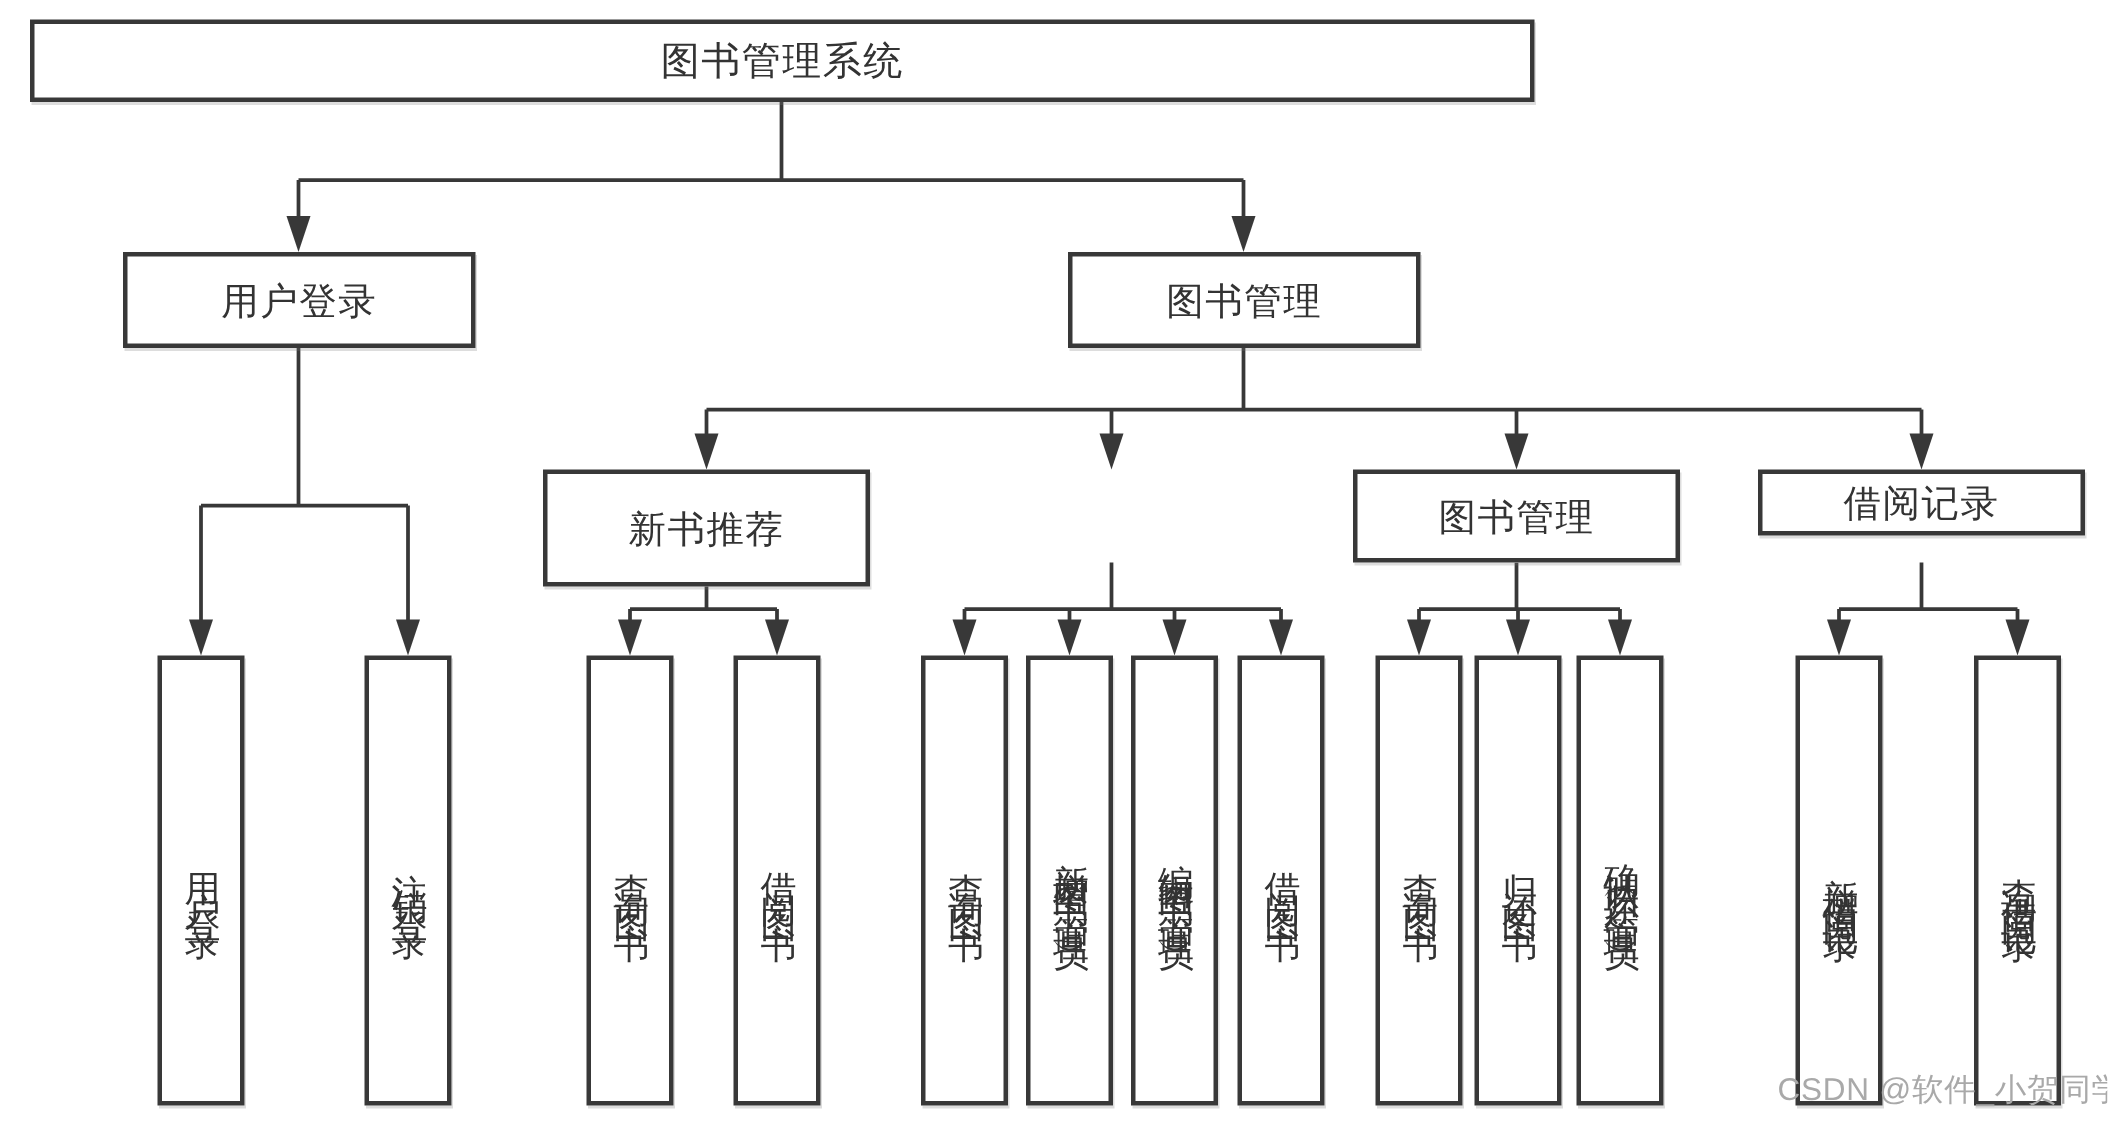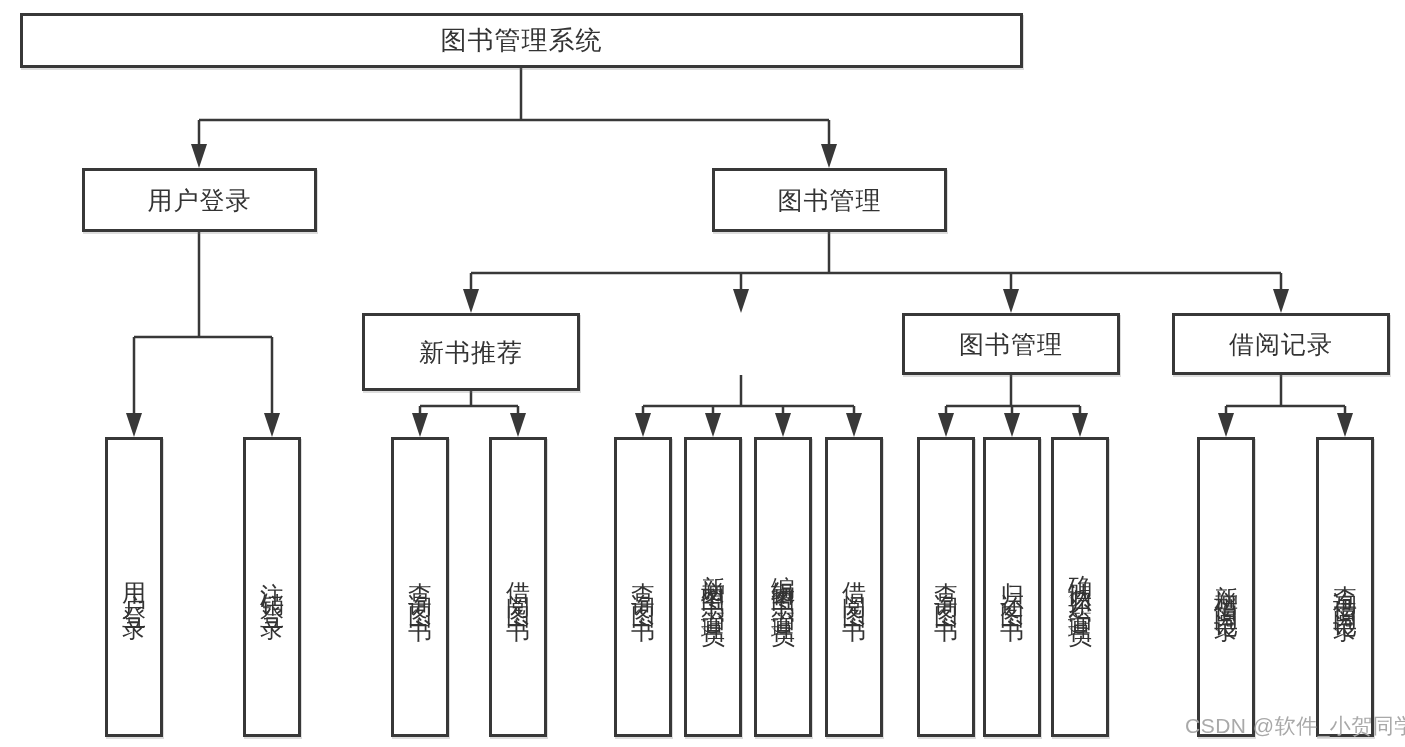--- a/index.html
+++ b/index.html
@@ -77,21 +77,21 @@
     </g>
   </svg>
 
   <div class="box hbox root" style="left:20px;top:13px;width:1003px;height:55px;">图书管理系统</div>
 
   <div class="box hbox" style="left:82px;top:168px;width:235px;height:64px;">用户登录</div>
   <div class="box hbox" style="left:712px;top:168px;width:235px;height:64px;text-align:center;">图书管理</div>
 
   <div class="box hbox" style="left:362px;top:313px;width:218px;height:78px;">新书推荐</div>
   <div class="box hbox" style="left:902px;top:313px;width:218px;height:62px;">图书管理</div>
-  <div class="box hbox" style="left:1172px;top:313px;width:218px;height:62px;">借阅记录</div>
+  <div class="box hbox" style="left:1172px;top:313px;width:218px;height:44px;">借阅记录</div>
 
   <div class="box leaf short" style="left:105px;top:437px;width:58px;height:300px;">用户登录</div>
   <div class="box leaf short" style="left:243px;top:437px;width:58px;height:300px;">注销登录</div>
 
   <div class="box leaf short" style="left:391px;top:437px;width:58px;height:300px;">查询图书</div>
   <div class="box leaf short" style="left:489px;top:437px;width:58px;height:300px;">借阅图书</div>
 
   <div class="box leaf short" style="left:614px;top:437px;width:58px;height:300px;">查询图书</div>
   <div class="box leaf long" style="left:684px;top:437px;width:58px;height:300px;">新增图书（管理员）</div>
   <div class="box leaf long" style="left:754px;top:437px;width:58px;height:300px;">编辑图书（管理员）</div>

